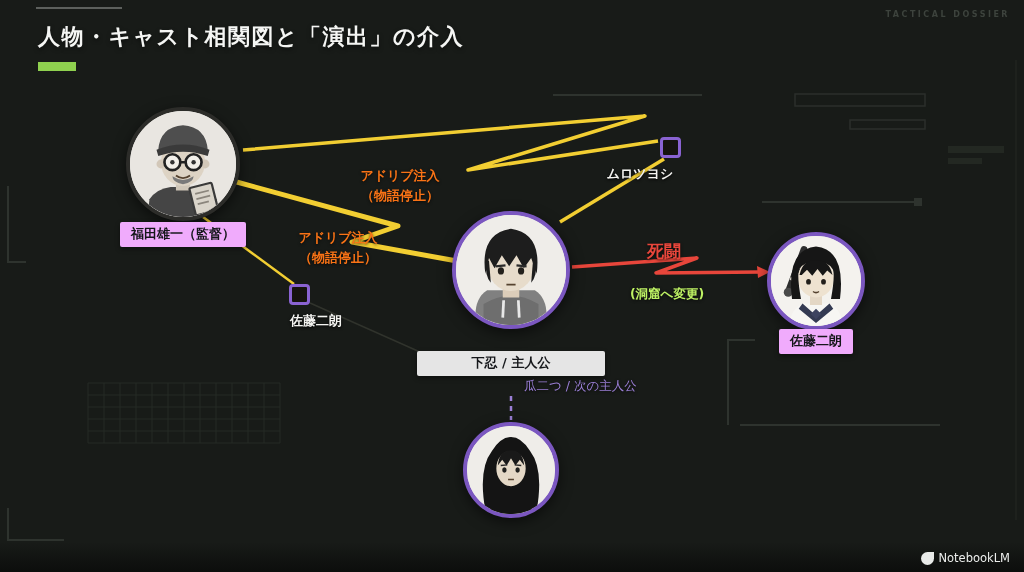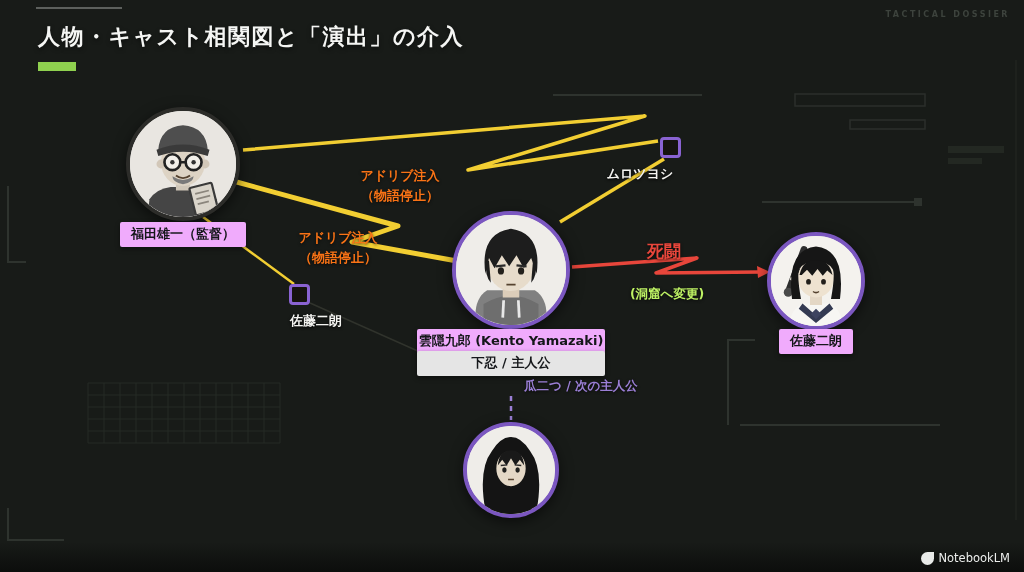--- a/index.html
+++ b/index.html
@@ -29,21 +29,21 @@
 
   .sq-node { position:absolute; z-index:3; width:21px; height:21px; border:3px solid #8a63d2; border-radius:4px; background:#16130f; }
   .sq-label { position:absolute; z-index:4; transform:translateX(-50%); color:#f4f4f1; font-size:13px; font-weight:bold; white-space:nowrap; text-shadow:0 1px 3px #000; }
 
   
   .e-label { position:absolute; z-index:4; white-space:nowrap; text-shadow:0 1px 3px rgba(0,0,0,.7); }
   .e-yellow { color:#f97316; font-size:13px; font-weight:bold; text-align:center; line-height:1.5; transform:translateX(-50%);font-family:Liberation Serif, serif; }
   .e-yellow span { display:block; }
   .e-red-main { color:#e8463b; font-size:17px; font-weight:bold; transform:translateX(-50%); }
   .e-red-sub  { color:#bef264; font-size:12.5px; font-weight:bold; transform:translateX(-50%); }
-  .e-purple { color:#9b7fd6; font-size:12.5px; font-weight:bold; }
+  .e-purple { color:#9b7fd6; font-size:12.5px; font-weight:normal; }
 
   
   .bottom-fade { position:absolute; left:0; bottom:0; width:1024px; height:30px; background:linear-gradient(rgba(10,12,10,0), rgba(8,9,8,.75)); z-index:5; }
   .brand { position:absolute; right:14px; bottom:7px; z-index:6; display:flex; align-items:center; gap:4px; color:#eceeec; font-size:11.5px; font-weight:500; }
   .brand svg { display:block; }
 </style>
 </head>
 <body>
 
 <div class="stage">
@@ -138,21 +138,20 @@
       <path d="M87 50 Q89 66 82 74 L84 50 Z" fill="#1d1d1d"></path>
       <line x1="43" y1="56" x2="54" y2="55" stroke="#2a2a2a" stroke-width="2.5"></line>
       <line x1="66" y1="55" x2="77" y2="56" stroke="#2a2a2a" stroke-width="2.5"></line>
       <ellipse cx="49" cy="61" rx="3.4" ry="4" fill="#23201c"></ellipse>
       <ellipse cx="71" cy="61" rx="3.4" ry="4" fill="#23201c"></ellipse>
       <path d="M55 76 L65 76" stroke="#55422f" stroke-width="2"></path>
       <line x1="52" y1="93" x2="51" y2="112" stroke="#e8e8e8" stroke-width="3"></line>
       <line x1="68" y1="93" x2="69" y2="112" stroke="#e8e8e8" stroke-width="3"></line>
     </svg>
   </div>
-  <div class="tag tag-fixed" style="left:511px; top:329px;">雲隠九郎 (Kento Yamazaki)</div>
   <div class="tag tag-fixed tag-green" style="left:511px; top:351px;">下忍 / 主人公</div>
 
   <div class="avatar b-purple" style="left:767px; top:232px; width:98px; height:98px;">
     <svg viewBox="0 0 120 120">
       <rect width="120" height="120" fill="#f4f2ee"></rect>
       <g>
         <line x1="24" y1="72" x2="44" y2="18" stroke="#2e2e2e" stroke-width="9" stroke-linecap="round"></line>
         <line x1="29" y1="60" x2="38" y2="36" stroke="#cfcac0" stroke-width="9" stroke-dasharray="4 5"></line>
         <circle cx="23" cy="75" r="6" fill="#4a4a4a"></circle>
       </g>

